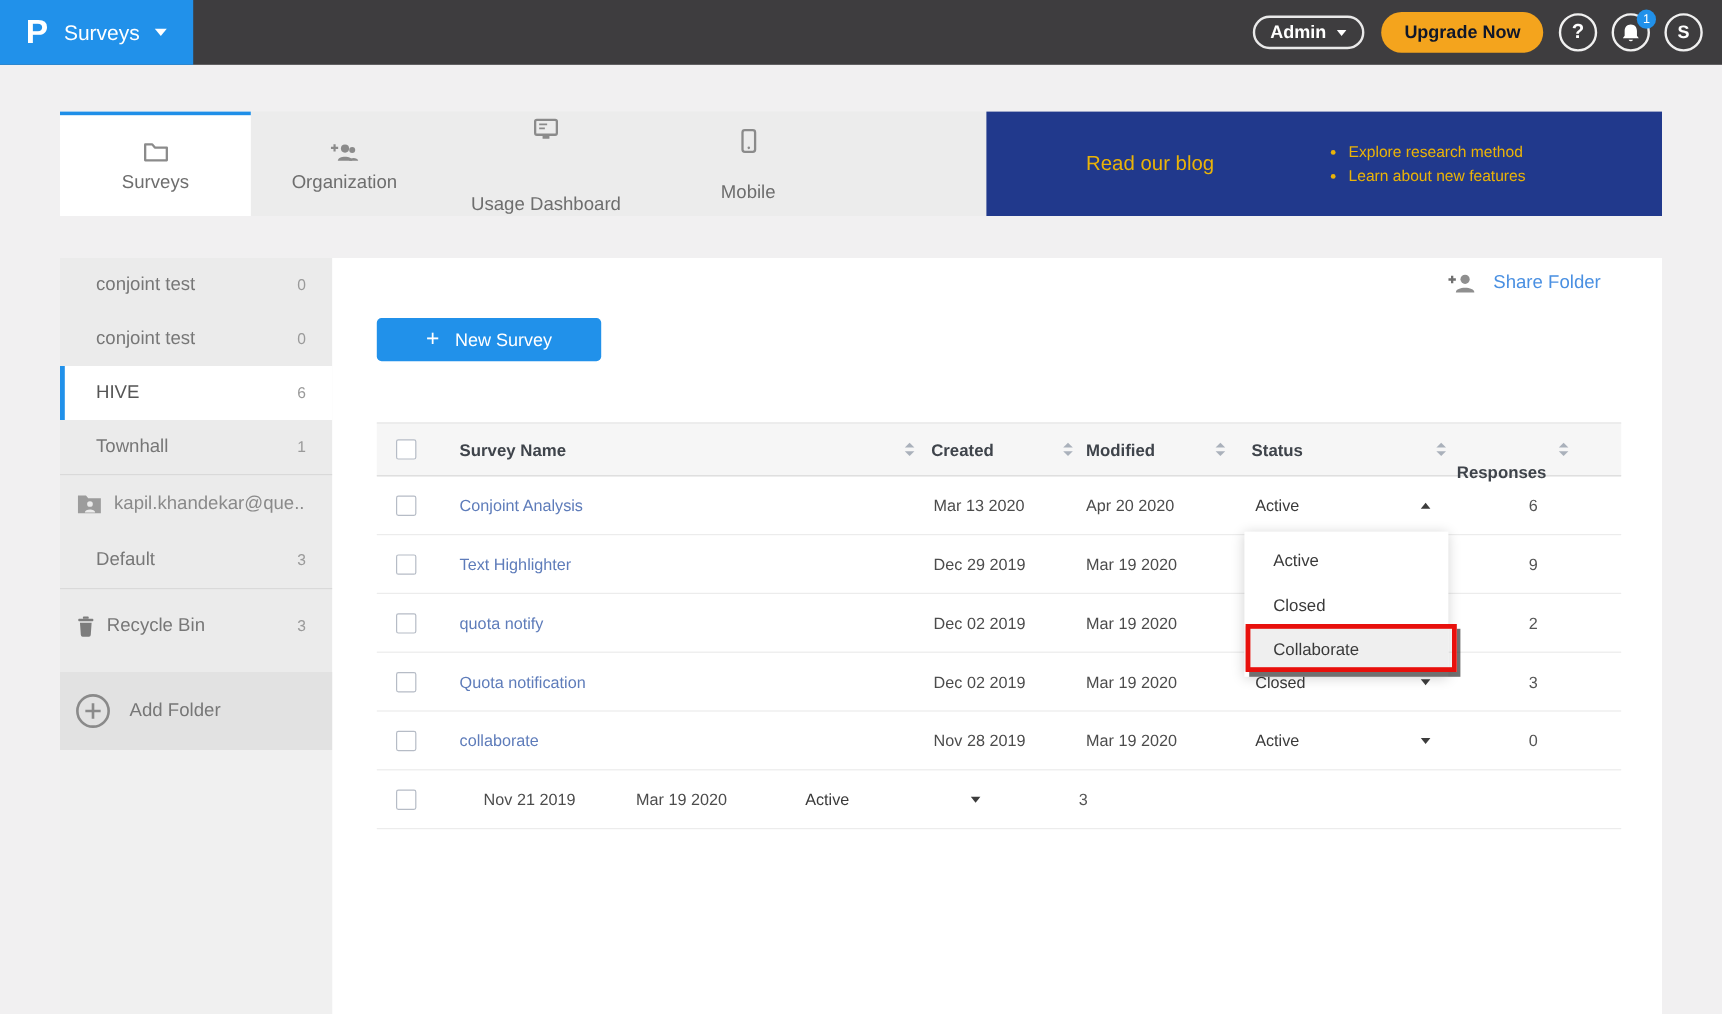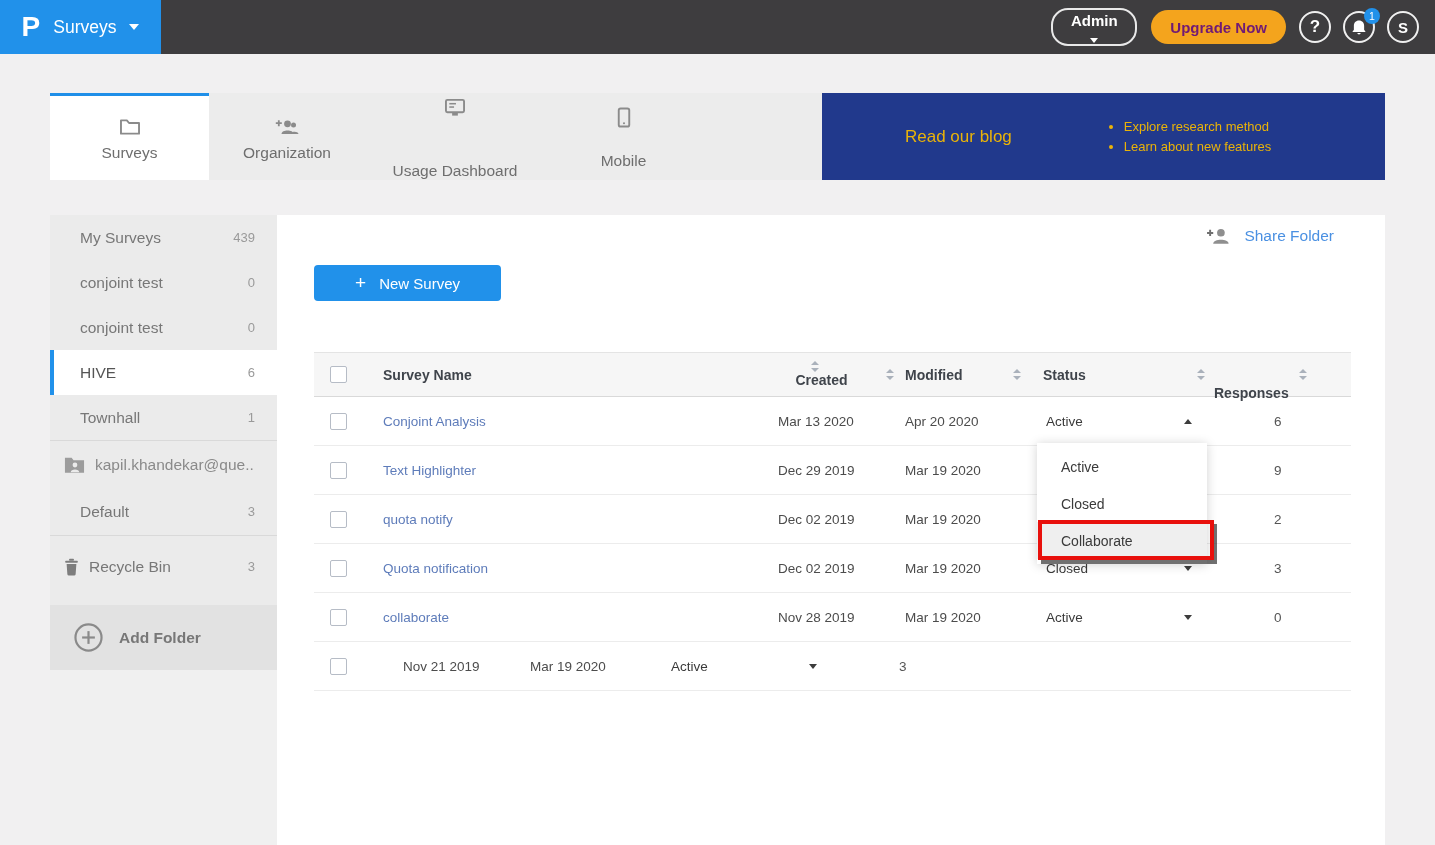--- a/index.html
+++ b/index.html
@@ -7,26 +7,26 @@
   body { font-family:"Liberation Sans", sans-serif; background:#f1f0f1; overflow:hidden; }
   .page { position:relative; width:1435px; height:845px; }
 
   
   .topbar { position:absolute; left:0; top:0; width:1435px; height:54px; background:#3e3d3f; display:flex; align-items:center; }
   .brand { width:161px; height:54px; background:#2191ea; display:flex; align-items:center; justify-content:center; gap:13px; cursor:pointer; }
   .brand-logo { color:#fff; font-size:28px; font-weight:700; line-height:1; }
   .brand-label { color:#fff; font-size:17.5px; }
   .tri-down-w { width:0; height:0; border-left:5px solid transparent; border-right:5px solid transparent; border-top:6px solid #fff; }
   .topbar-spacer { flex:1; }
-  .admin-pill { height:38px; min-width:86px; border:2px solid #e9e9e9; border-radius:17px; display:flex; align-items:center; justify-content:center; gap:9px; padding:0 13px; margin-right:14px; color:#fff; font-size:15px; font-weight:700; cursor:pointer;flex-direction:column; }
+  .admin-pill { height:28px; min-width:86px; border:2px solid #e9e9e9; border-radius:17px; display:flex; align-items:center; justify-content:center; gap:9px; padding:0 13px; margin-right:14px; color:#fff; font-size:15px; font-weight:700; cursor:pointer; }
   .admin-pill .tri-down-w { border-left-width:4px; border-right-width:4px; border-top-width:5px; }
   .searchbox { width:288px; height:34px; background:#fff; border-radius:17px; display:flex; align-items:center; padding:0 12px; gap:8px; margin-right:12px; }
   .searchbox input { border:none; outline:none; flex:1; font-size:14.5px; color:#333; font-family:"Liberation Sans", sans-serif; background:transparent; }
   .searchbox input::placeholder { color:#9b9b9b; }
-  .upgrade-btn { height:34px; padding:0 19px; background:#f4a41d; border:none; border-radius:17px; color:#701a75; font-size:15px; font-weight:700; margin-right:13px; cursor:pointer; font-family:"Liberation Sans", sans-serif;text-align:center; }
+  .upgrade-btn { height:34px; padding:0 19px; background:#f4a41d; border:none; border-radius:17px; color:#0f172a; font-size:15px; font-weight:700; margin-right:13px; cursor:pointer; font-family:"Liberation Sans", sans-serif;text-align:center; }
   .circ { width:32px; height:32px; border:2px solid #f0f0f0; border-radius:50%; display:flex; align-items:center; justify-content:center; margin-right:12px; color:#fff; position:relative; cursor:pointer; }
   .circ:last-child { margin-right:16px; }
   .help-glyph { font-size:17px; font-weight:700; color:#fff; }
   .avatar-glyph { font-size:15px; font-weight:700; color:#fff; }
   .badge { position:absolute; top:-5px; right:-7px; width:16px; height:16px; background:#2191ea; border-radius:50%; color:#fff; font-size:10.5px; display:flex; align-items:center; justify-content:center; }
 
   
   .tabwrap { position:absolute; left:50px; top:93px; width:1335px; height:87px; display:flex; }
   .tabs-area { display:flex; background:#ececec; width:772px; }
   .tab { height:87px; display:flex; flex-direction:column; align-items:center; justify-content:center; gap:8px; color:#6e6e6e; font-size:15.5px; cursor:pointer; border-top:3px solid transparent; }
@@ -47,39 +47,39 @@
   
   .sidebar { width:227px; background:#ebebeb; display:flex; flex-direction:column; }
   .snav { height:45px; display:flex; align-items:center; padding:0 22px 0 30px; color:#777; font-size:15.5px; cursor:pointer; }
   .snav .count { margin-left:auto; font-size:13px; color:#9a9a9a; }
   .snav.selected { background:#fff; border-left:4px solid #2191ea; padding-left:26px; color:#555; }
   .sec2 { border-top:1px solid #d9d9d9; }
   .snav.iconrow { padding-left:14px; gap:10px; height:47px; }
   .snav.plainrow { height:47px; }
   .snav.recycle { height:62px; border-top:1px solid #d9d9d9; padding-left:14px; gap:10px; }
   .kapil-label { color:#8a8a8a; font-size:15.5px; white-space:nowrap; overflow:hidden; }
-  .add-folder { margin-top:8px; height:65px; background:#e2e2e2; display:flex; align-items:center; padding-left:23px; gap:15px; color:#777; font-size:15.5px; cursor:pointer;font-weight:bold; }
+  .add-folder { margin-top:8px; height:65px; background:#e2e2e2; display:flex; align-items:center; padding-left:12px; gap:15px; color:#777; font-size:15.5px; cursor:pointer; }
   .sidebar-fill { flex:1; background:#f0f0f0; }
 
   
   .main { flex:1; position:relative; background:#fff; }
   .share-link { position:absolute; top:12px; right:51px; display:flex; align-items:center; gap:13px; cursor:pointer; }
   .share-link .lbl { color:#4a90e2; font-size:15.5px; }
   .new-survey { position:absolute; left:37px; top:50px; width:187px; height:36px; background:#2191ea; border:none; border-radius:4px; color:#fff; font-size:15px; display:flex; align-items:center; justify-content:center; gap:13px; cursor:pointer; font-family:"Liberation Sans", sans-serif; }
   .new-survey .plus { font-size:19px; font-weight:400; }
 
   
   .table { position:absolute; left:37px; right:34px; top:137px; }
   .thead { display:flex; align-items:center; height:45px; background:#f6f6f6; border-top:1px solid #e4e4e4; border-bottom:1px solid #d9d9d9; color:#3f444b; font-size:14px; font-weight:700; }
   .trow { display:flex; align-items:center; height:49px; border-bottom:1px solid #ececec; font-size:13.5px; }
   .c-check { width:56px; padding-left:16px; display:flex; align-items:center; }
   .checkbox { width:17px; height:17px; background:#fff; border:1px solid #b6bcc6; border-radius:2px; cursor:pointer; display:inline-block; }
   .c-name { width:375px; padding-left:13px; }
   .trow .c-name { color:#5e7cba; cursor:pointer; }
-  .c-created { width:130px;flex-direction:column; }
+  .c-created { width:130px; }
   .c-modified { width:130px; }
   .c-status { width:192px; display:flex; align-items:center; }
   .c-resp { flex:1; display:flex; align-items:center; }
   .thead .c-created { padding-left:9px; display:flex; align-items:center; }
   .thead .c-created .hl { margin-left:14px; }
   .thead .c-modified { padding-left:11px; display:flex; align-items:center; }
   .thead .c-modified .hl { margin-left:11px; }
   .thead .c-status { padding-left:8px; }
   .thead .c-status .hl { margin-left:22px; }
   .thead .c-resp .hl { margin-left:9px; margin-right:10px;margin-top:36px; }
@@ -185,24 +185,20 @@
         <li>Explore research method</li>
         <li>Learn about new features</li>
       </ul>
     </div>
   </div>
 
   <div class="card">
 
     <div class="sidebar">
       <div class="snav">
-        <span>My Surveys</span>
-        <span class="count">439</span>
-      </div>
-      <div class="snav">
         <span>conjoint test</span>
         <span class="count">0</span>
       </div>
       <div class="snav">
         <span>conjoint test</span>
         <span class="count">0</span>
       </div>
       <div class="snav selected">
         <span>HIVE</span>
         <span class="count">6</span>

